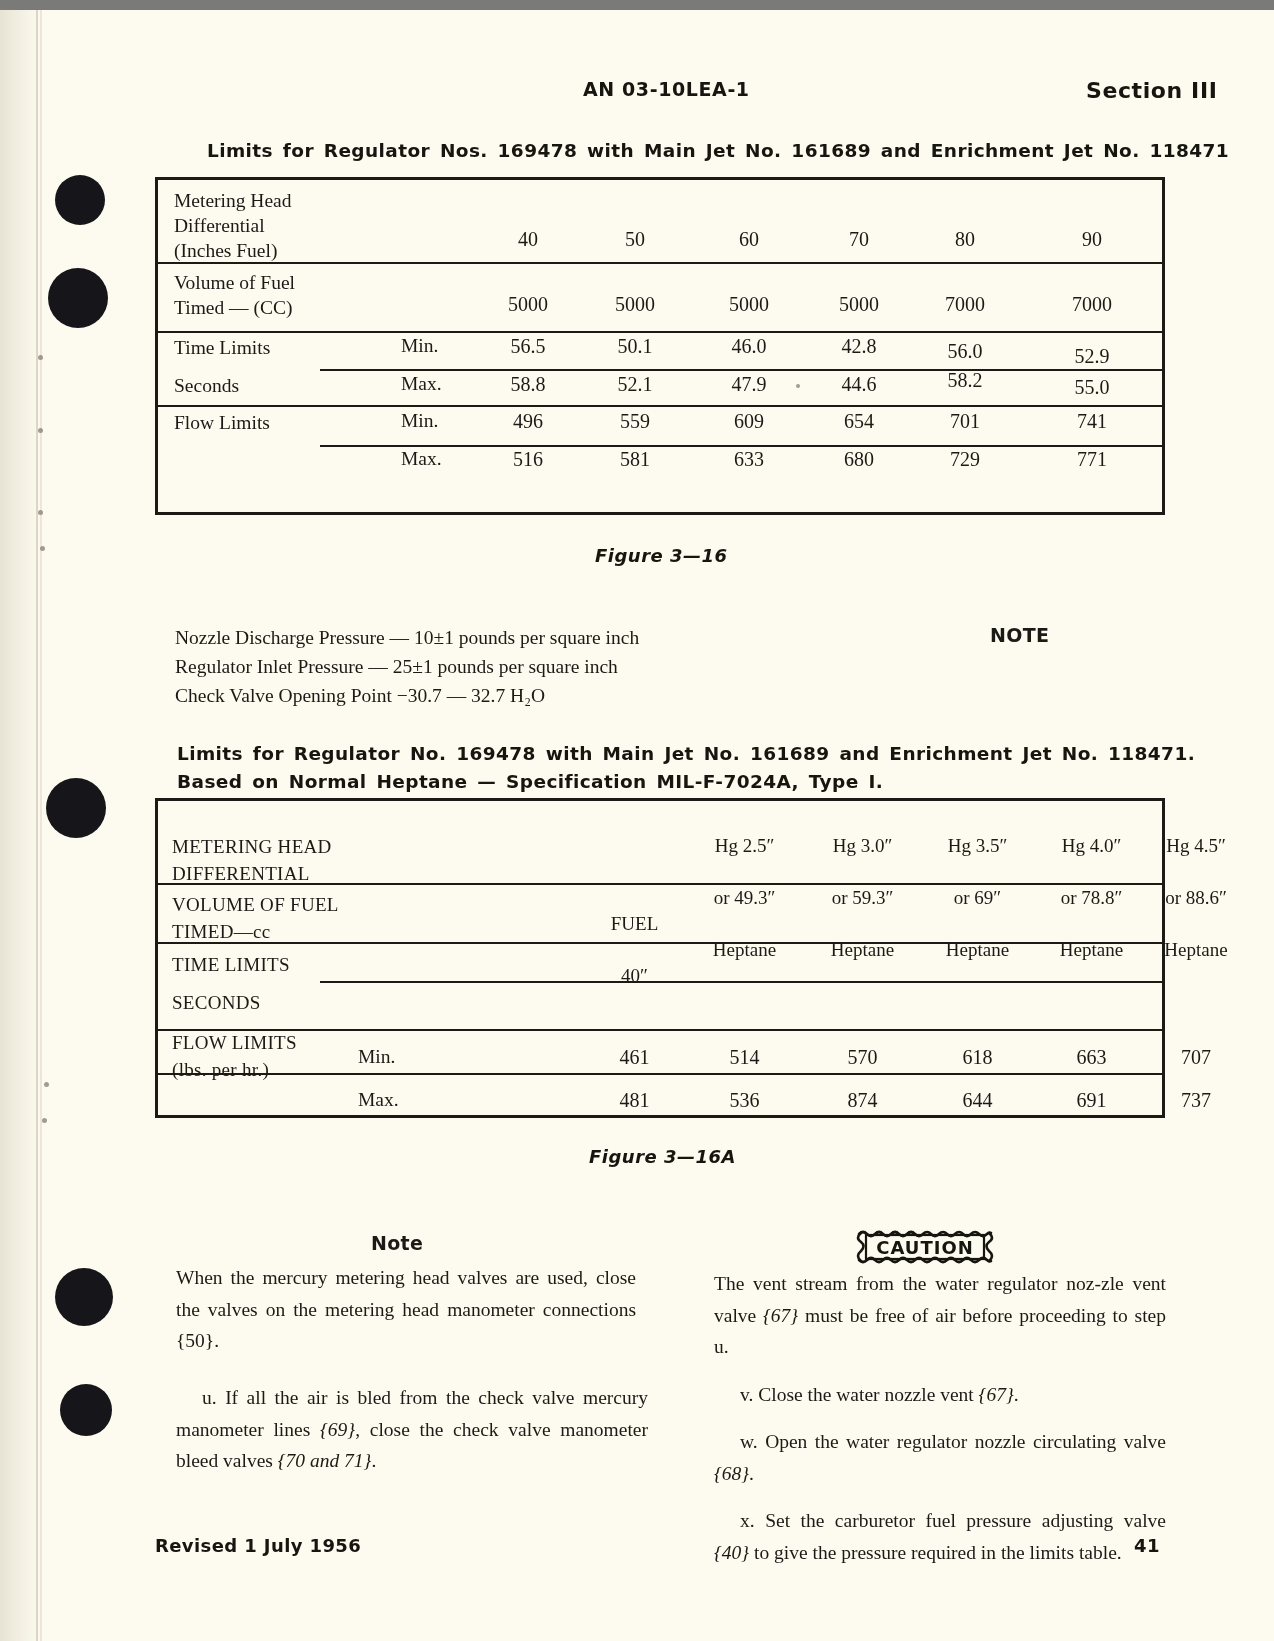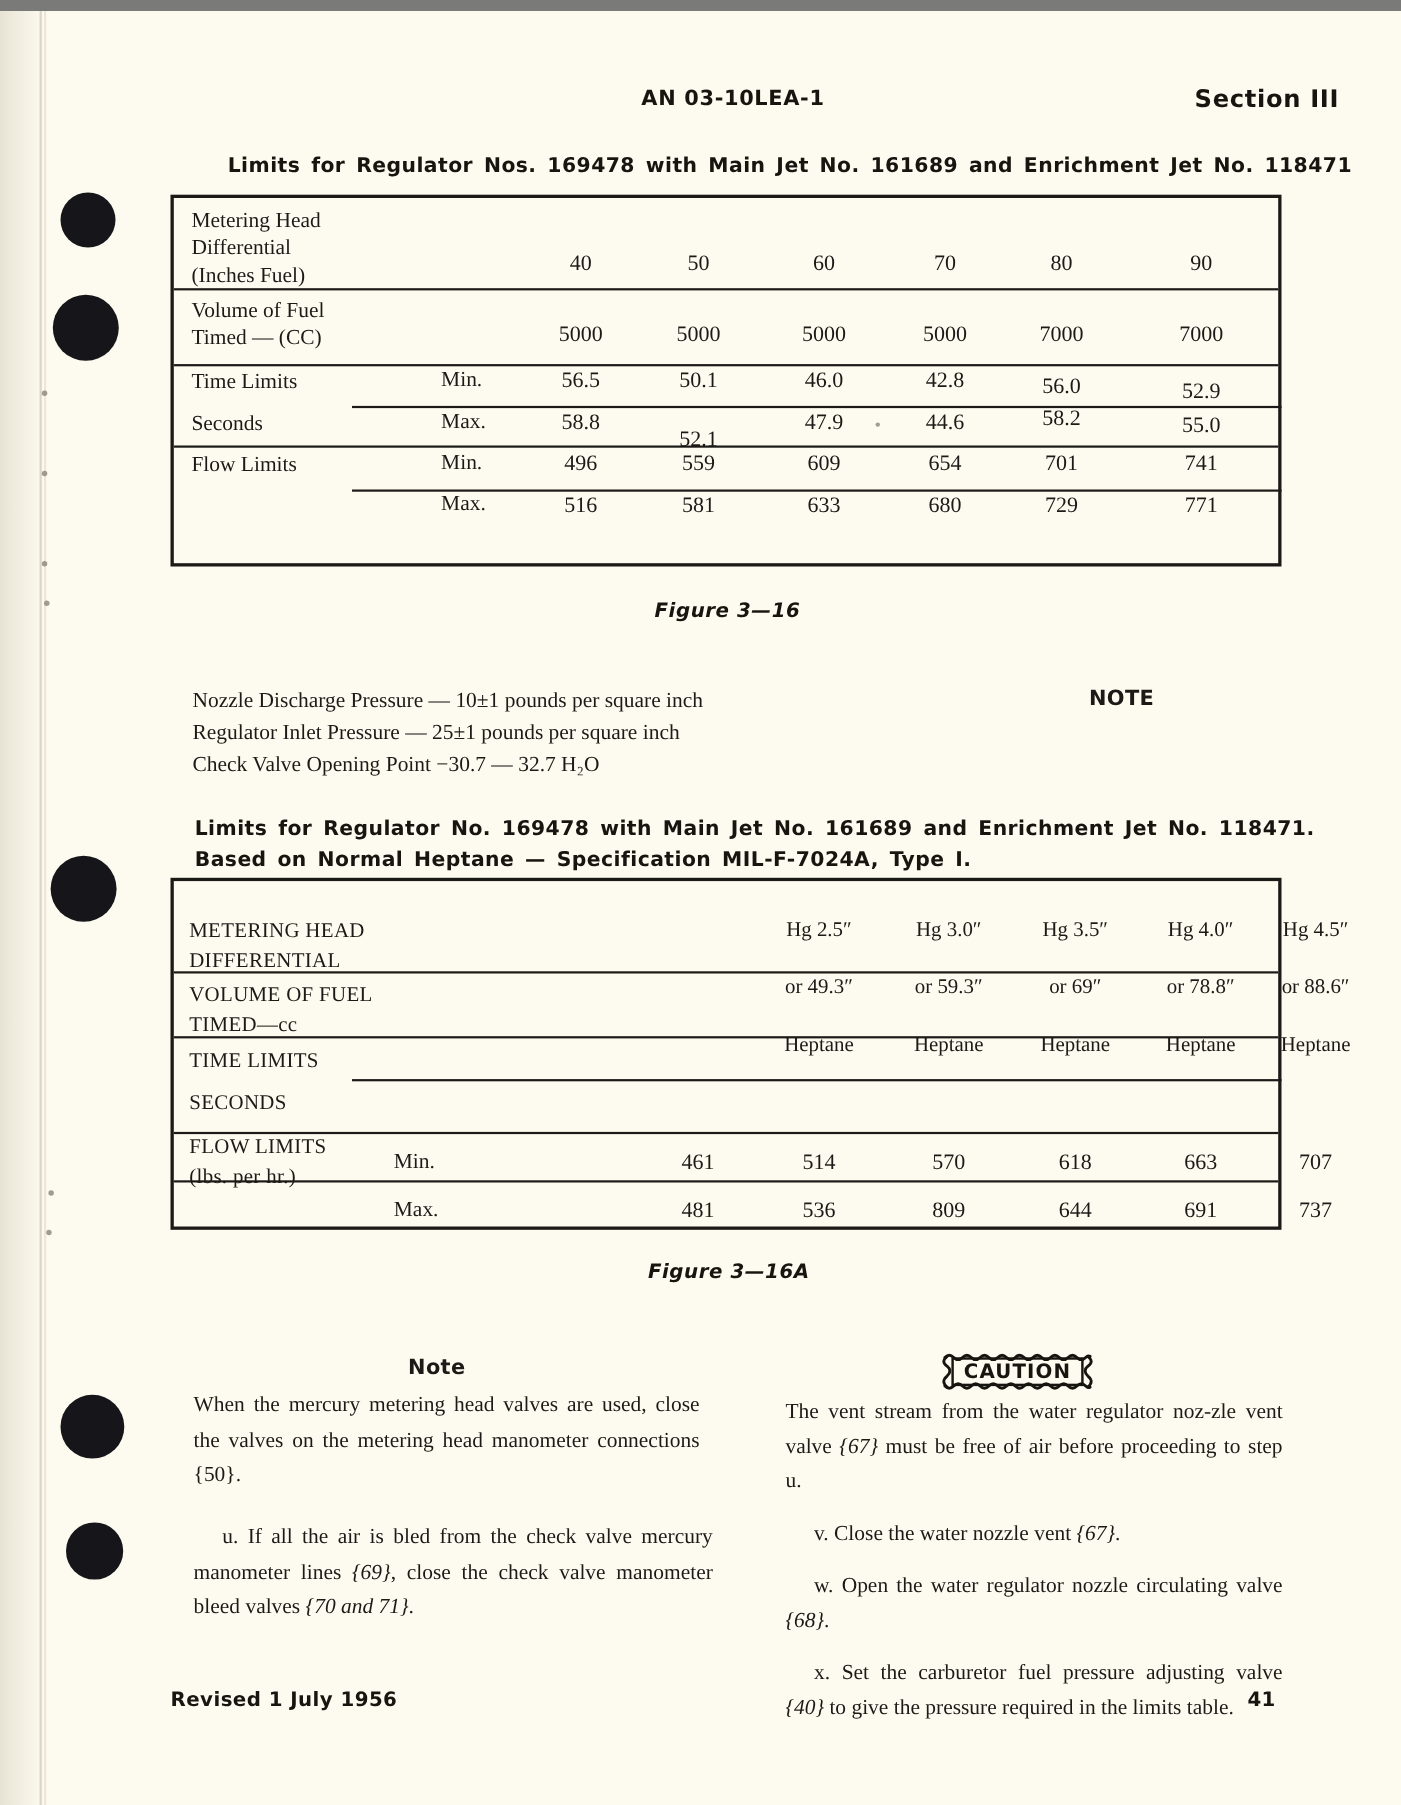--- a/index.html
+++ b/index.html
@@ -268,21 +268,21 @@
     <div class="cell" style="left:894px; top:113px; width:80px;">7000</div>
 
     <div class="cell" style="left:330px; top:155px; width:80px;">56.5</div>
     <div class="cell" style="left:437px; top:155px; width:80px;">50.1</div>
     <div class="cell" style="left:551px; top:155px; width:80px;">46.0</div>
     <div class="cell" style="left:661px; top:155px; width:80px;">42.8</div>
     <div class="cell" style="left:767px; top:160px; width:80px;text-align:center;">56.0</div>
     <div class="cell" style="left:894px; top:165px; width:80px;">52.9</div>
 
     <div class="cell" style="left:330px; top:193px; width:80px;">58.8</div>
-    <div class="cell" style="left:437px; top:208px; width:80px;">52.1</div>
+    <div class="cell" style="left:437px; top:193px; width:80px;">52.1</div>
     <div class="cell" style="left:551px; top:193px; width:80px;">47.9</div>
     <div class="cell" style="left:661px; top:193px; width:80px;">44.6</div>
     <div class="cell" style="left:767px; top:189px; width:80px;">58.2</div>
     <div class="cell" style="left:894px; top:196px; width:80px;">55.0</div>
 
     <div class="cell" style="left:330px; top:230px; width:80px;">496</div>
     <div class="cell" style="left:437px; top:230px; width:80px;">559</div>
     <div class="cell" style="left:551px; top:230px; width:80px;">609</div>
     <div class="cell" style="left:661px; top:230px; width:80px;">654</div>
     <div class="cell" style="left:767px; top:230px; width:80px;">701</div>
@@ -319,20 +319,25 @@
 
     <div class="caps" style="left:14px; top:32px;">METERING HEAD
 DIFFERENTIAL</div>
     <div class="caps" style="left:14px; top:90px;">VOLUME OF FUEL
 TIMED—cc</div>
     <div class="caps" style="left:14px; top:150px;">TIME LIMITS</div>
     <div class="caps" style="left:14px; top:188px;">SECONDS</div>
     <div class="caps" style="left:14px; top:228px;">FLOW LIMITS
 (lbs. per hr.)</div>
 
+    <div class="hg" style="left:409px; top:32px;">
+      <span></span><br>
+      <span>FUEL</span><br>
+      <span>40″</span>
+    </div>
     <div class="hg" style="left:519px; top:6px;">
       <span>Hg 2.5″</span><br>
       <span>or 49.3″</span><br>
       <span>Heptane</span>
     </div>
     <div class="hg" style="left:637px; top:6px;">
       <span>Hg 3.0″</span><br>
       <span>or 59.3″</span><br>
       <span>Heptane</span>
     </div>
@@ -371,21 +376,21 @@
 
     <div class="cell" style="left:409px; top:245px; width:135px;">461</div>
     <div class="cell" style="left:519px; top:245px; width:135px;">514</div>
     <div class="cell" style="left:637px; top:245px; width:135px;">570</div>
     <div class="cell" style="left:752px; top:245px; width:135px;">618</div>
     <div class="cell" style="left:866px; top:245px; width:135px;">663</div>
     <div class="cell" style="left:978px; top:245px; width:120px;">707</div>
 
     <div class="cell" style="left:409px; top:288px; width:135px;">481</div>
     <div class="cell" style="left:519px; top:288px; width:135px;">536</div>
-    <div class="cell" style="left:637px; top:288px; width:135px;">809</div>
+    <div class="cell" style="left:637px; top:288px; width:135px;">874</div>
     <div class="cell" style="left:752px; top:288px; width:135px;">644</div>
     <div class="cell" style="left:866px; top:288px; width:135px;">691</div>
     <div class="cell" style="left:978px; top:288px; width:120px;">737</div>
   </div>
 
   <div class="figcap" style="left:589px; top:1136px;">Figure 3—16A</div>
 
   <div class="note-head" style="left:371px; top:1222px;">Note</div>
 
   <div class="col-text" style="left:176px; top:1252px; width:460px;">

